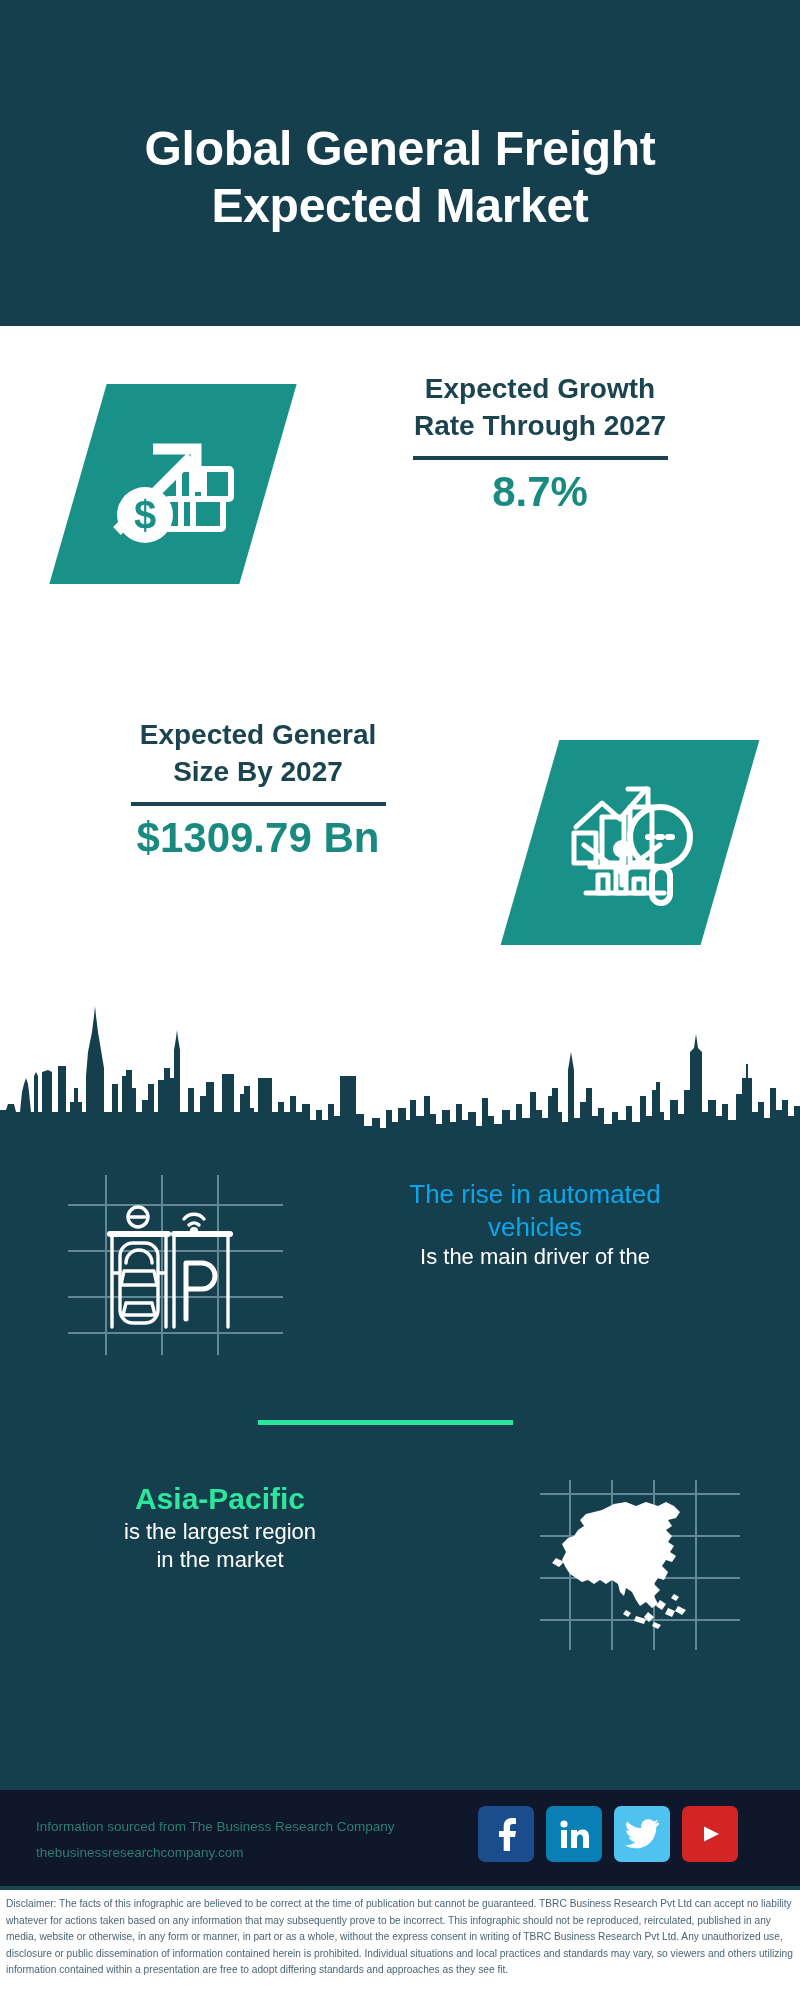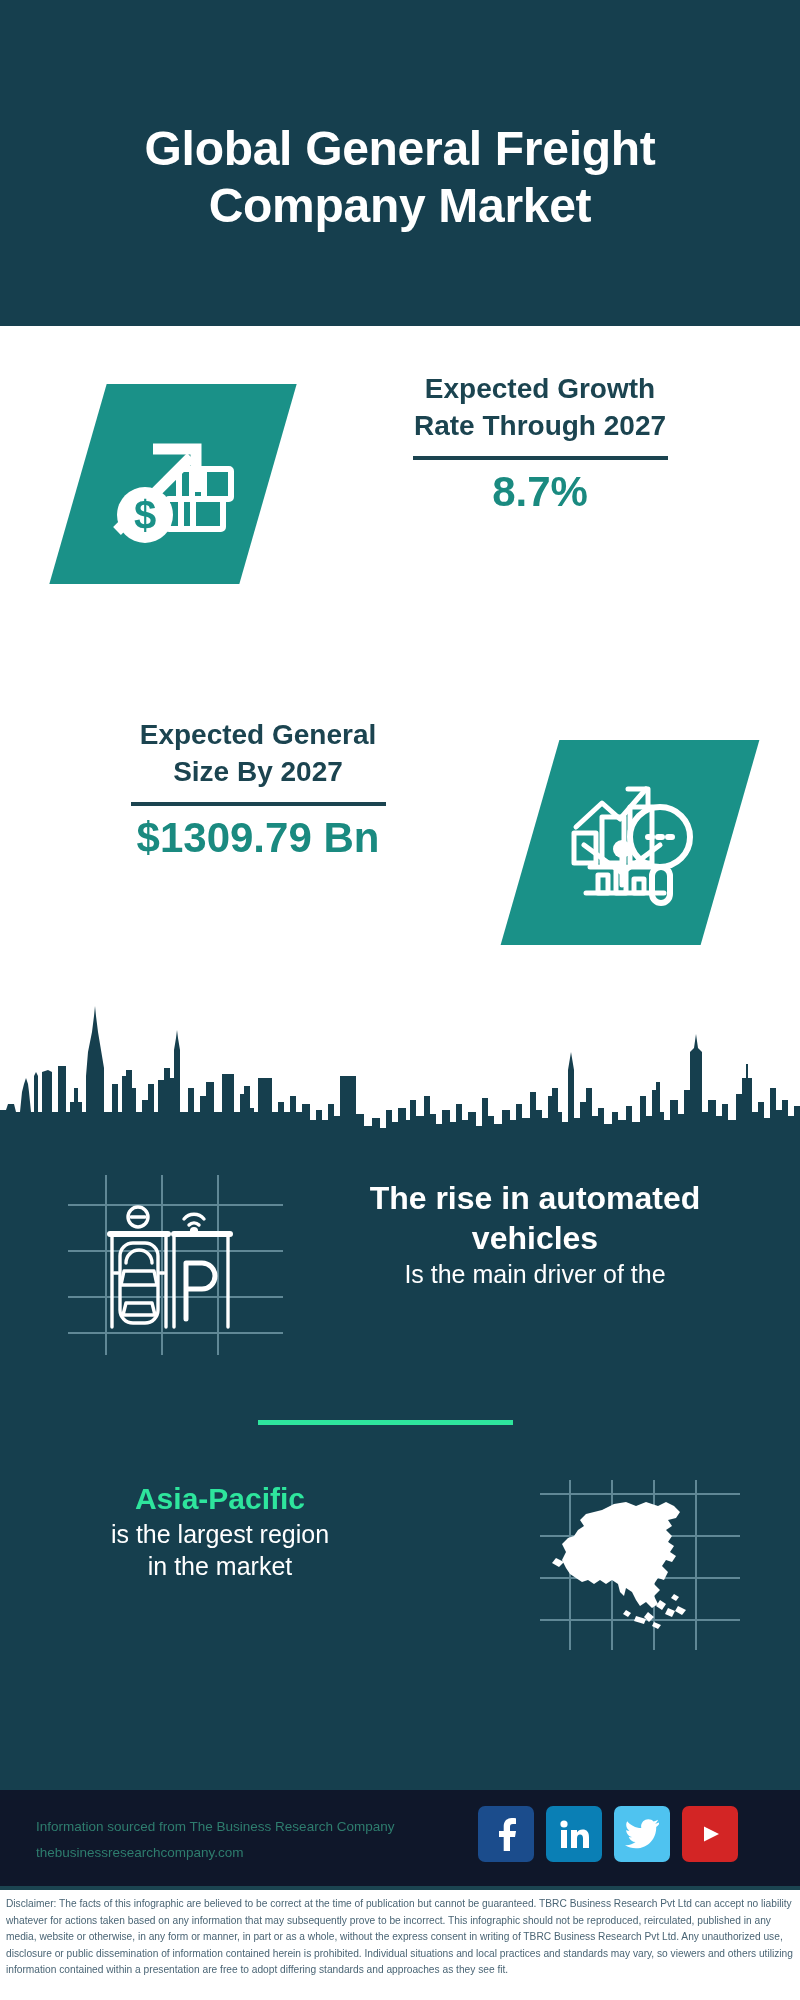--- a/index.html
+++ b/index.html
@@ -65,22 +65,22 @@
   }
   .skyline svg, .dark-panel svg.fullsvg { display:block; }
 
   
   .driver-icon {
     position:absolute; left:68px; top:35px; width:215px; height:180px;
   }
   .driver-text {
     position:absolute; left:320px; top:38px; width:430px; text-align:center;
   }
-  .hl-green { color:#ffffff; font-size:32px; font-weight:bold; line-height:1.25; }
-  .body-white { color:#ffffff; font-size:25px; font-weight:normal; line-height:1.3; }
+  .hl-green { color:#0ea5e9; font-size:26px; font-weight:normal; line-height:1.25; }
+  .body-white { color:#ffffff; font-size:22px; font-weight:normal; line-height:1.3; }
 
   .mid-rule {
     position:absolute; left:258px; top:280px; width:255px; height:5px;
     background:#2EE59D;
   }
 
   
   .region-text {
     position:absolute; left:10px; top:340px; width:420px; text-align:center;
   }
@@ -120,21 +120,21 @@
     color:#4A6575; font-size:10.2px; line-height:1.62;
     text-align:left;
     font-family:"Liberation Sans", sans-serif;
   }
   .side-bar-l { position:absolute; left:0; top:1140px; width:4px; height:650px; background:#163F4E; }
 </style>
 </head>
 <body>
 
 <div class="header">
-  <div class="header-title">Global General Freight Company Market</div>
+  <div class="header-title">Global General Freight Expected Market</div>
 </div>
 
 <div class="sec-growth">
 
   <div class="para para-growth">
     <div class="para-inner">
       <svg width="140" height="130" viewBox="0 0 140 130">
 
         <path d="M14 112 L88 38" stroke="#fff" stroke-width="11" fill="none"></path>
         <path d="M50 30 L93 30 L93 73" stroke="#fff" stroke-width="11" fill="none" stroke-linejoin="miter"></path>

